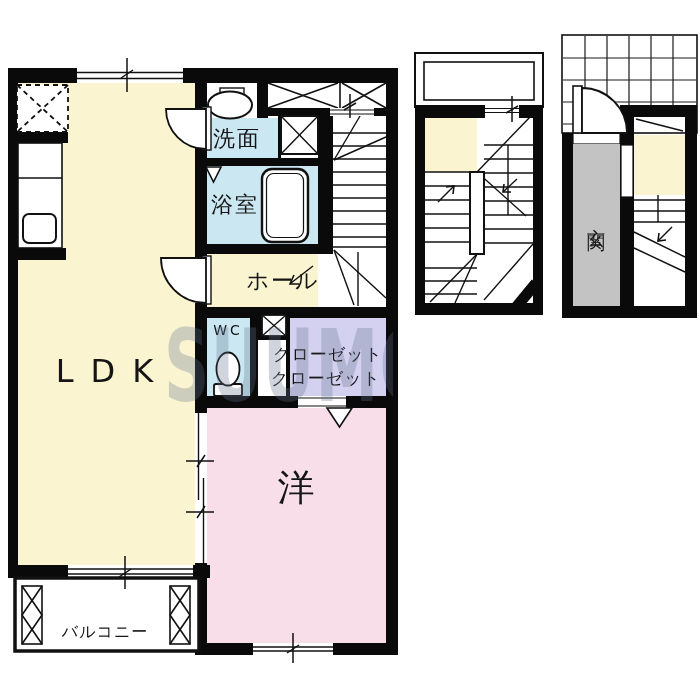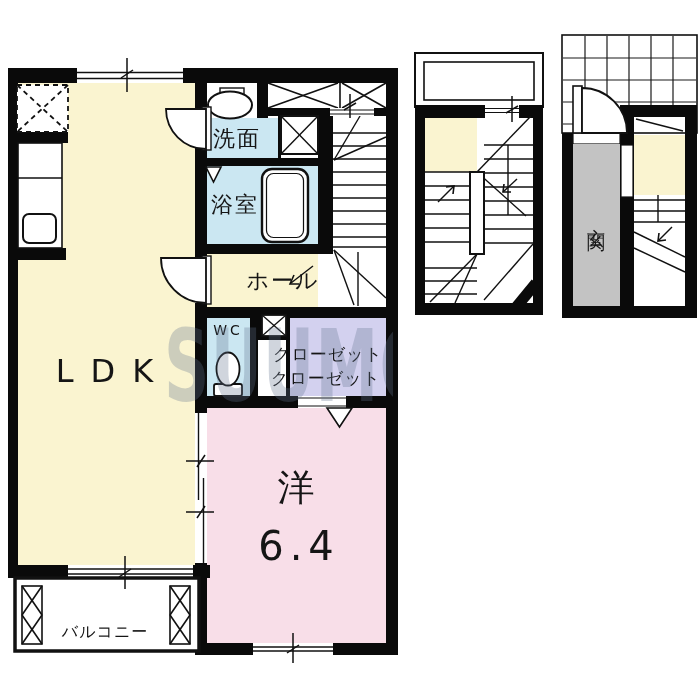--- a/index.html
+++ b/index.html
@@ -282,21 +282,20 @@
         <line x1="197" y1="518" x2="205" y2="506"></line>
     <line x1="350" y1="94" x2="350" y2="118"></line>
         <line x1="344" y1="110" x2="356" y2="103"></line>
     <line x1="512" y1="96" x2="512" y2="122"></line>
         <line x1="506" y1="113" x2="518" y2="106"></line>
   </g>
 </svg>
 
 <div class="lbl lbl-ldk" style="left:113px;top:371px;">LDK</div>
 <div class="lbl lbl-west" style="left:296px;top:487px;">洋</div>
-<div class="lbl lbl-west-area" style="left:299px;top:546px;">6.4</div>
 <div class="lbl lbl-sm" style="left:237px;top:139px;">洗面</div>
 <div class="lbl lbl-sm" style="left:235px;top:205px;">浴室</div>
 <div class="lbl lbl-sm" style="left:283px;top:281px;">ホール</div>
 <div class="lbl lbl-wc" style="left:228px;top:330px;">WC</div>
 <div class="lbl lbl-wic" style="left:328px;top:354px;">クローゼット</div>
 <div class="lbl lbl-wic" style="left:326px;top:378px;">クローゼット</div>
 <div class="lbl lbl-balcony" style="left:105px;top:632px;">バルコニー</div>
 <div class="lbl lbl-genkan" style="left:596px;top:220px;">玄関</div>
 
 <div class="wm-wrap">

